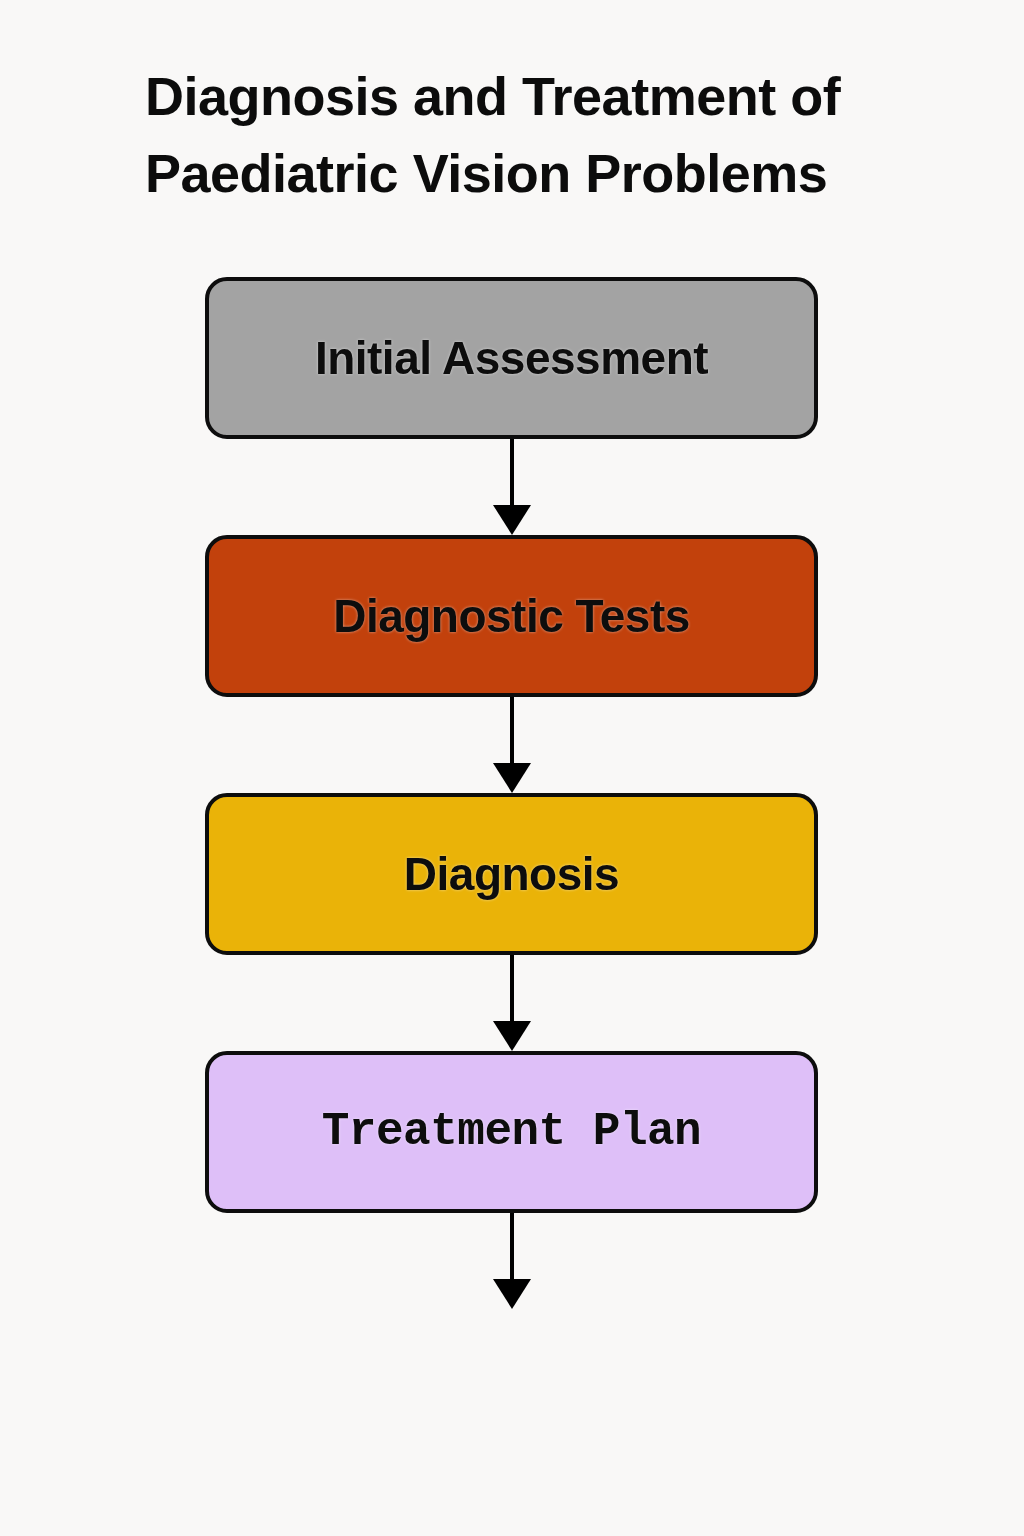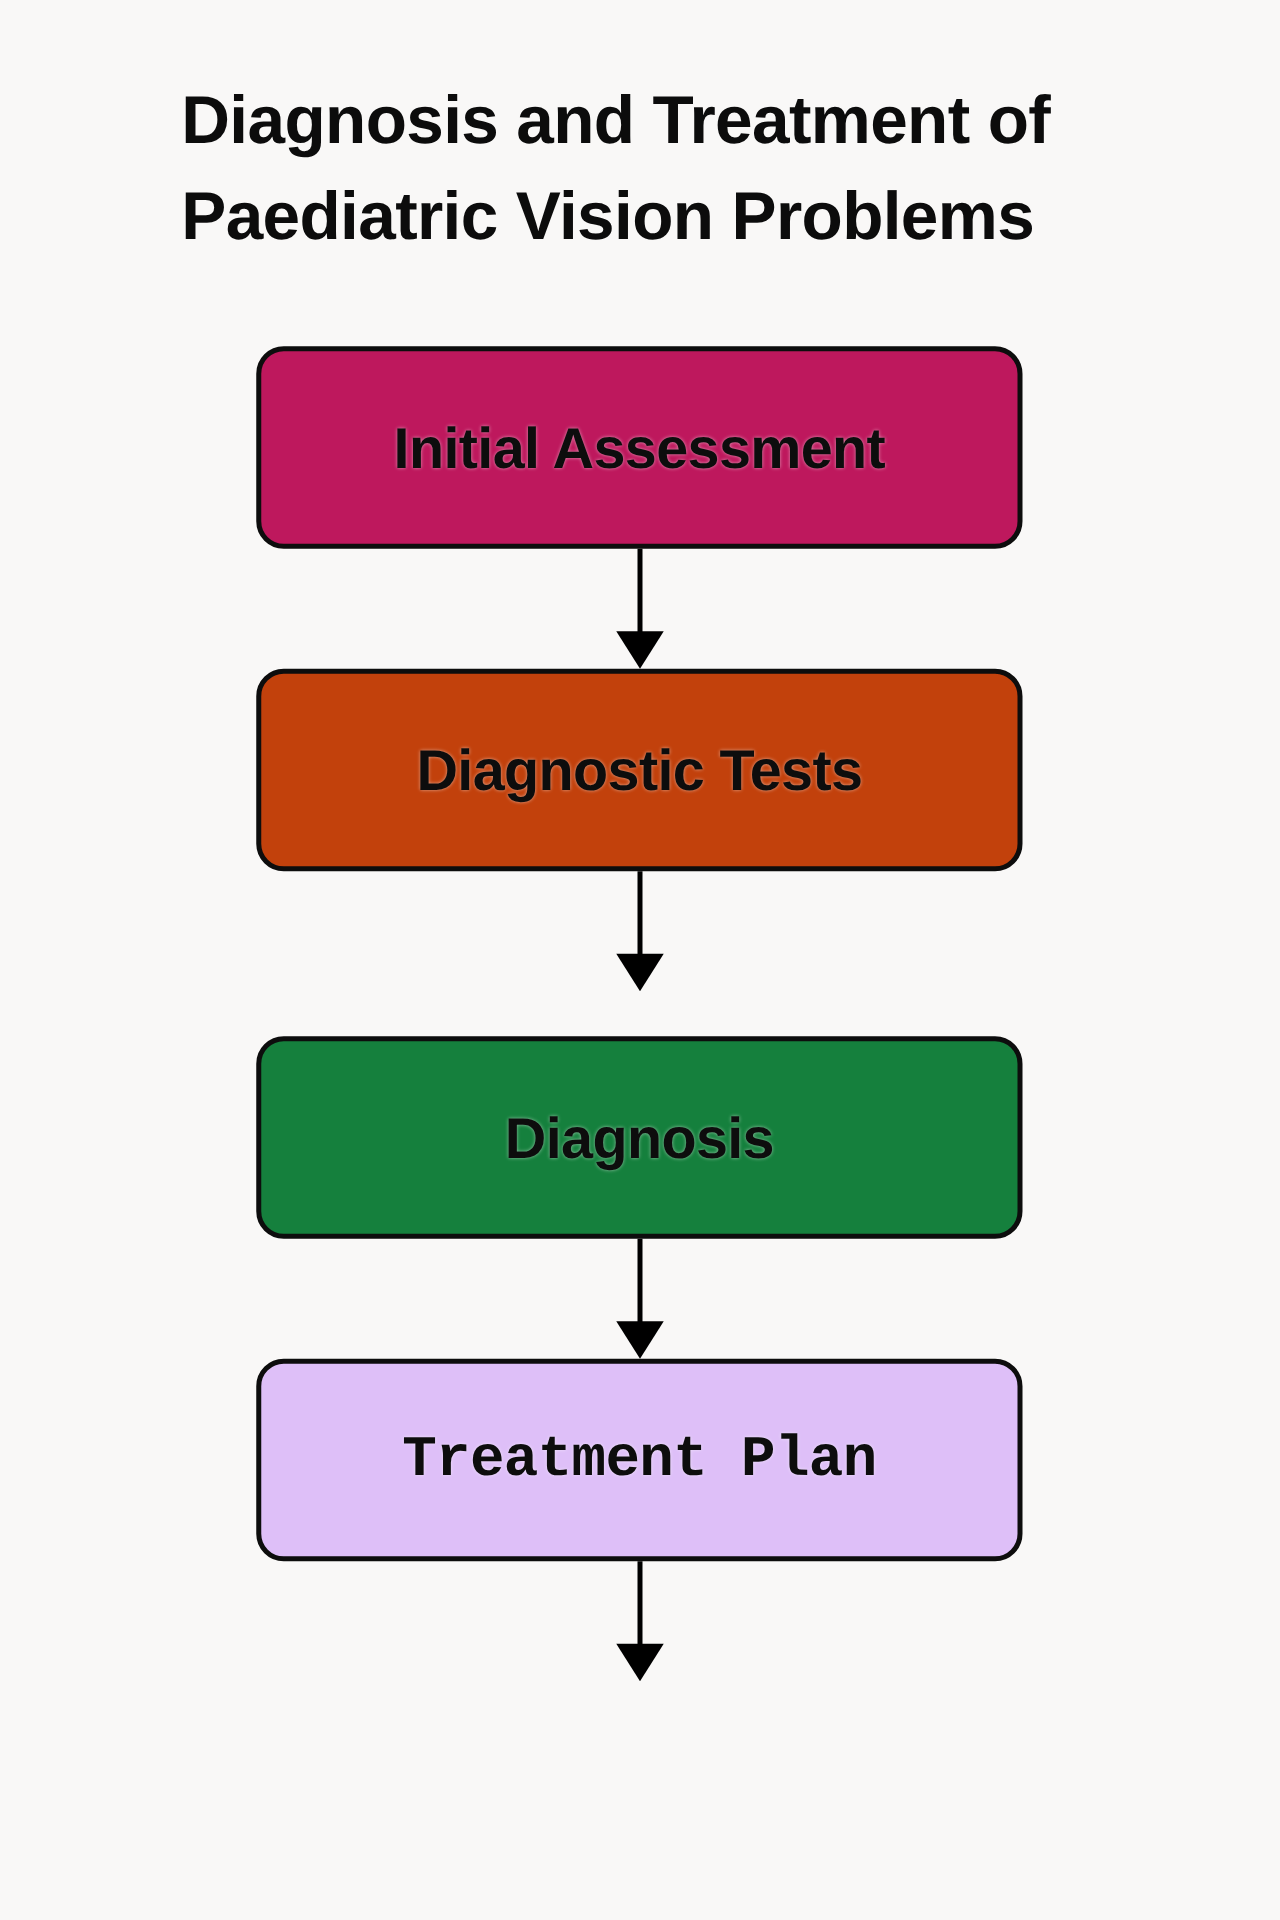--- a/index.html
+++ b/index.html
@@ -80,39 +80,39 @@
 </head>
 <body>
 
 <div class="page">
 
   <h1 class="title">Diagnosis and Treatment of
 Paediatric Vision Problems</h1>
 
   <div class="flow">
 
-    <div class="node" style="background-color: #be185d; justify-content: center;">
+    <div class="node" style="background-color: #a3a3a3; justify-content: center;">
       <span class="node-label">Initial Assessment</span>
     </div>
 
     <div class="arrow">
       <div class="arrow-line"></div>
       <div class="arrow-head"></div>
     </div>
 
     <div class="node" style="background-color: #c2410c;">
       <span class="node-label">Diagnostic Tests</span>
     </div>
 
     <div class="arrow">
       <div class="arrow-line"></div>
       <div class="arrow-head"></div>
     </div>
 
-    <div class="node" style="background-color: #15803d; margin-top: 36px;">
+    <div class="node" style="background-color: #eab308;">
       <span class="node-label">Diagnosis</span>
     </div>
 
     <div class="arrow">
       <div class="arrow-line"></div>
       <div class="arrow-head"></div>
     </div>
 
     <div class="node" style="background-color: rgb(222, 191, 248); font-family: Liberation Mono, monospace;">
       <span class="node-label">Treatment Plan</span>

